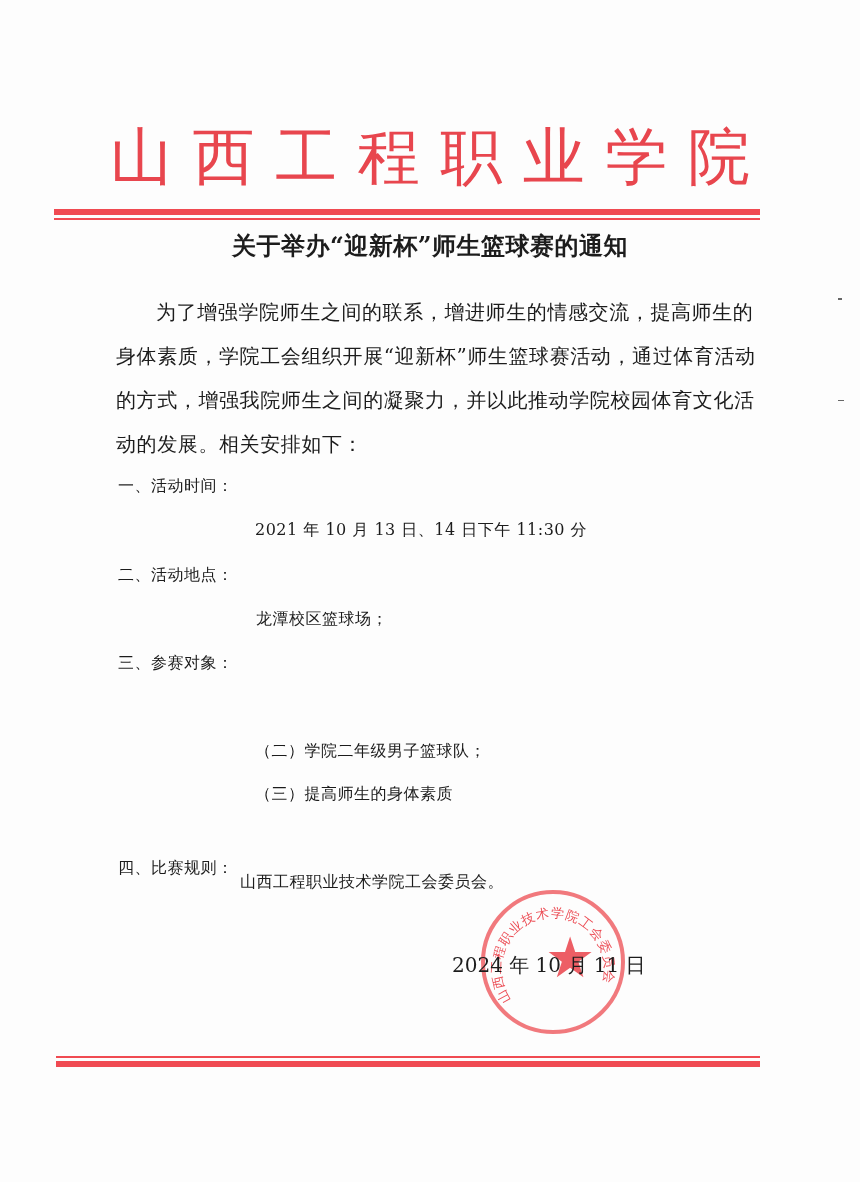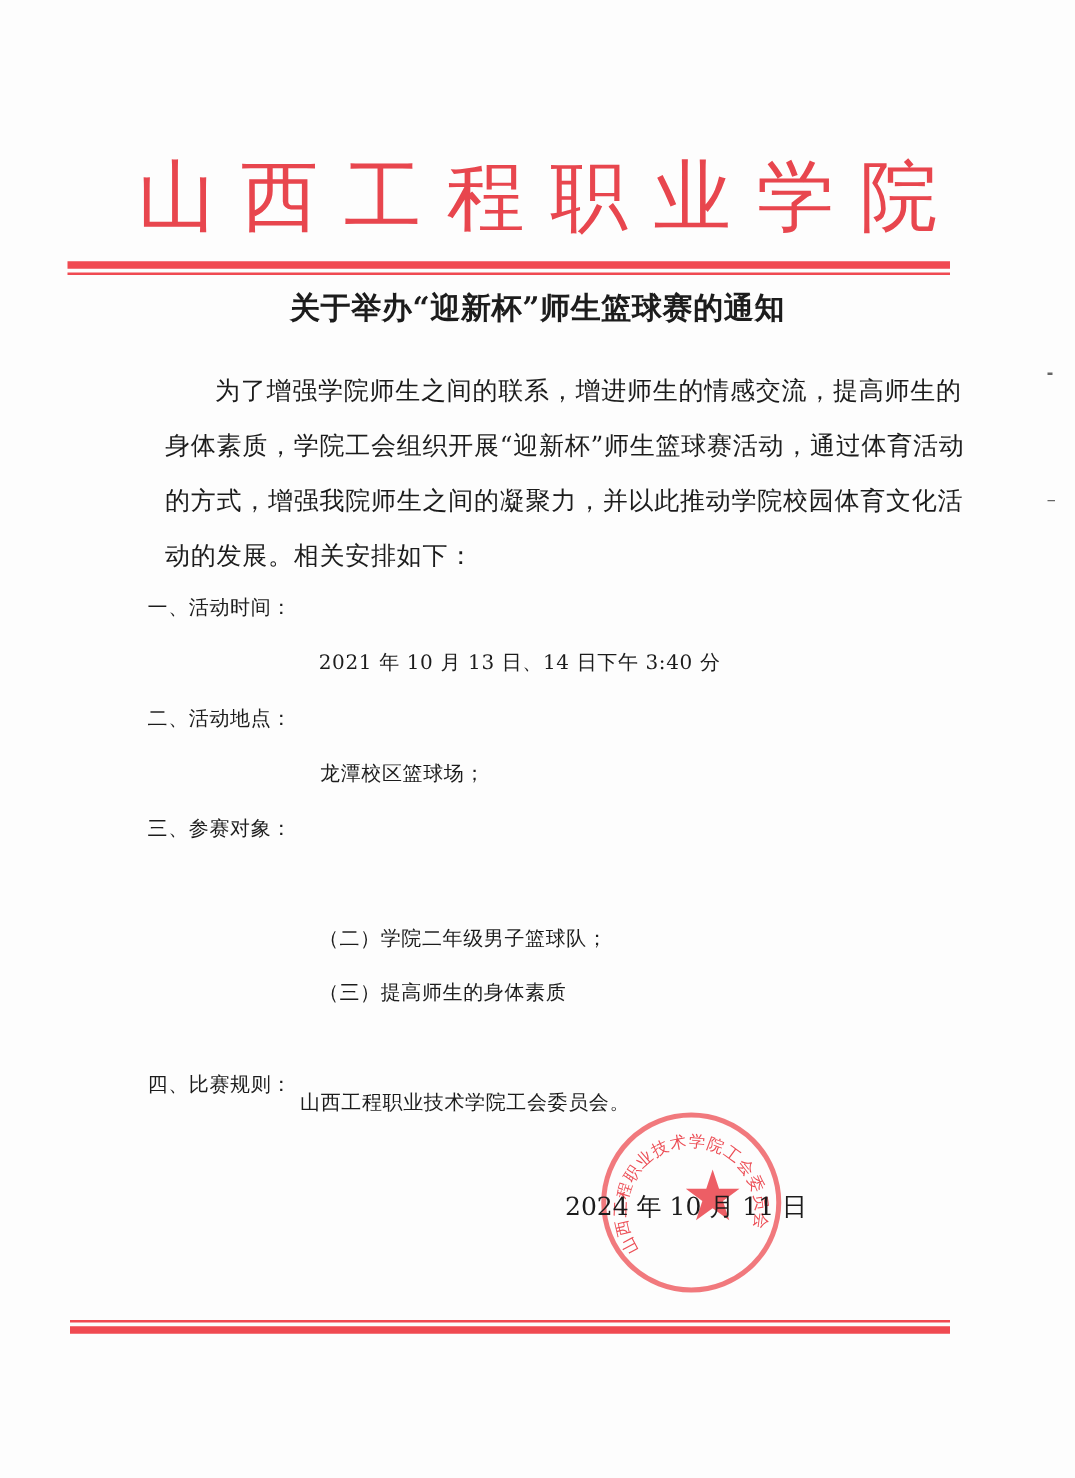--- a/index.html
+++ b/index.html
@@ -54,24 +54,24 @@
     <span>业</span>
     <span>学</span>
     <span>院</span>
   </div>
 
   <div class="rule rule-top-thick"></div>
   <div class="rule rule-top-thin"></div>
 
   <div class="doc-title">关于举办“迎新杯”师生篮球赛的通知</div>
 
-  <div class="para" style="top:290px;margin-left:16px;">为了增强学院师生之间的联系，增进师生的情感交流，提高师生的身体素质，学院工会组织开展“迎新杯”师生篮球赛活动，通过体育活动的方式，增强我院师生之间的凝聚力，并以此推动学院校园体育文化活动的发展。相关安排如下：</div>
+  <div class="para" style="top:290px;">为了增强学院师生之间的联系，增进师生的情感交流，提高师生的身体素质，学院工会组织开展“迎新杯”师生篮球赛活动，通过体育活动的方式，增强我院师生之间的凝聚力，并以此推动学院校园体育文化活动的发展。相关安排如下：</div>
 
   <div class="line" style="left:118px; top:476px;">一、活动时间：</div>
-  <div class="line" style="left:255px; top:520px;">2021 年 10 月 13 日、14 日下午 3:40 分</div>
+  <div class="line" style="left:255px; top:520px;">2021 年 10 月 13 日、14 日下午 11:30 分</div>
 
   <div class="line" style="left:118px; top:565px;">二、活动地点：</div>
   <div class="line" style="left:256px; top:609px;">龙潭校区篮球场；</div>
 
   <div class="line" style="left:118px; top:653px;">三、参赛对象：</div>
   <div class="line" style="left:255px; top:741px;">（二）学院二年级男子篮球队；</div>
   <div class="line" style="left:255px; top:784px;">（三）提高师生的身体素质</div>
 
   <div class="line" style="left:118px; top:858px;">四、比赛规则：</div>
   <div class="line" style="left:240px; top:872px;">山西工程职业技术学院工会委员会。</div>

